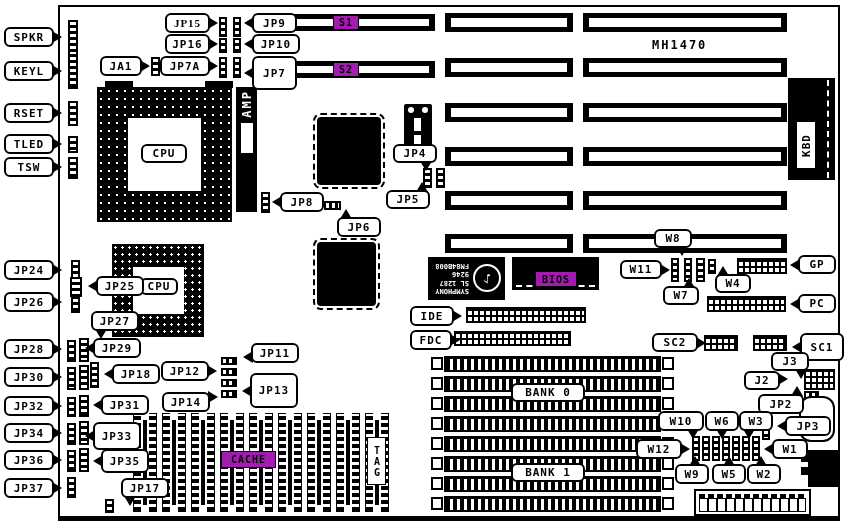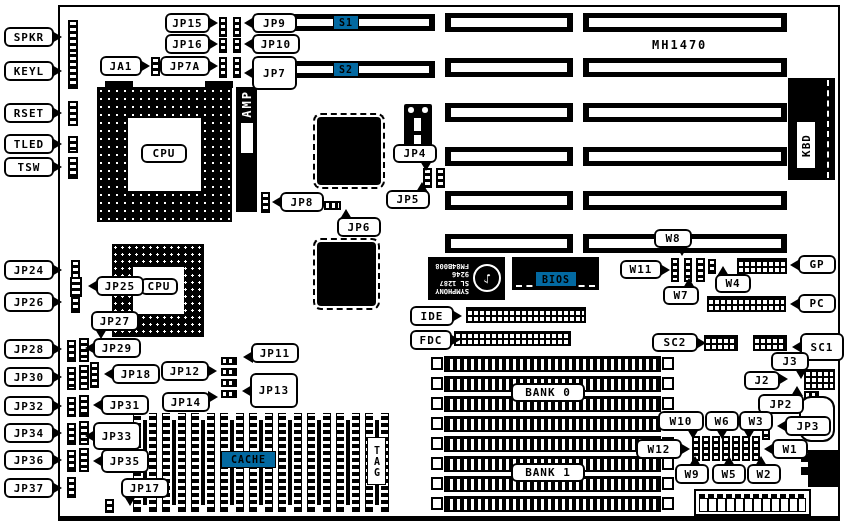--- a/index.html
+++ b/index.html
@@ -4,21 +4,21 @@
 <style>
   html,body{margin:0;padding:0;background:#fff;}
   #stage{position:relative;width:844px;height:527px;background:#fff;overflow:hidden;
          font-family:"DejaVu Sans Mono",monospace;}
   .c{position:absolute;box-sizing:border-box;}
   .board{border:2px solid #000;border-bottom:5px solid #000;background:#fff;}
   .callout,.boxlabel{background:#fff;border:2px solid #000;border-radius:6px;display:flex;
     align-items:center;justify-content:center;font-weight:bold;font-size:11px;letter-spacing:1px;
     white-space:nowrap;}
   .callout{z-index:6;} .boxlabel{z-index:5;}
-  .plain{background:#0369a1;border:1px solid #000;display:flex;align-items:center;justify-content:center;
+  .plain{background:#a21caf;border:1px solid #000;display:flex;align-items:center;justify-content:center;
     font-weight:bold;font-size:10px;letter-spacing:1px;z-index:5;white-space:nowrap;}
   .text{display:flex;align-items:center;font-weight:bold;font-size:12px;letter-spacing:2px;z-index:4;}
   .vlabel{background:#fff;border:1px solid #000;display:flex;align-items:center;justify-content:center;z-index:5;}
   .vlabel span{writing-mode:vertical-rl;transform:rotate(180deg);font-weight:bold;font-size:11px;letter-spacing:1px;}
   .stack{background:#fff;border:1px solid #000;display:flex;align-items:center;justify-content:center;z-index:5;}
   .stack span{writing-mode:vertical-rl;text-orientation:upright;font-weight:bold;font-size:10px;line-height:1;}
   .tail{position:absolute;width:0;height:0;border:6px solid transparent;z-index:7;}
   .tail.right{left:100%;transform:translateY(-50%);border-left:10px solid #000;border-right:0;}
   .tail.left{right:100%;transform:translateY(-50%);border-right:10px solid #000;border-left:0;}
   .tail.top{bottom:100%;transform:translateX(-50%);border-bottom:10px solid #000;border-top:0;}
@@ -343,21 +343,21 @@
       <div class="tail right" style="top: 50%;"></div>
     </div>
     <div class="c callout" style="left: 4px; top: 134px; width: 50px; height: 20px;">
       <span>TLED</span>
       <div class="tail right" style="top: 50%;"></div>
     </div>
     <div class="c callout" style="left: 4px; top: 157px; width: 50px; height: 20px;">
       <span>TSW</span>
       <div class="tail right" style="top: 50%;"></div>
     </div>
-    <div class="c callout" style="left: 165px; top: 13px; width: 45px; height: 20px;">
+    <div class="c callout" style="left: 165px; top: 13px; width: 45px; height: 20px; font-family: Liberation Serif, serif;">
       <span>JP15</span>
       <div class="tail right" style="top: 50%;"></div>
     </div>
     <div class="c callout" style="left: 252px; top: 13px; width: 45px; height: 20px;">
       <span>JP9</span>
       <div class="tail left" style="top: 50%;"></div>
     </div>
     <div class="c callout" style="left: 165px; top: 34px; width: 45px; height: 20px;">
       <span>JP16</span>
       <div class="tail right" style="top: 50%;"></div>

